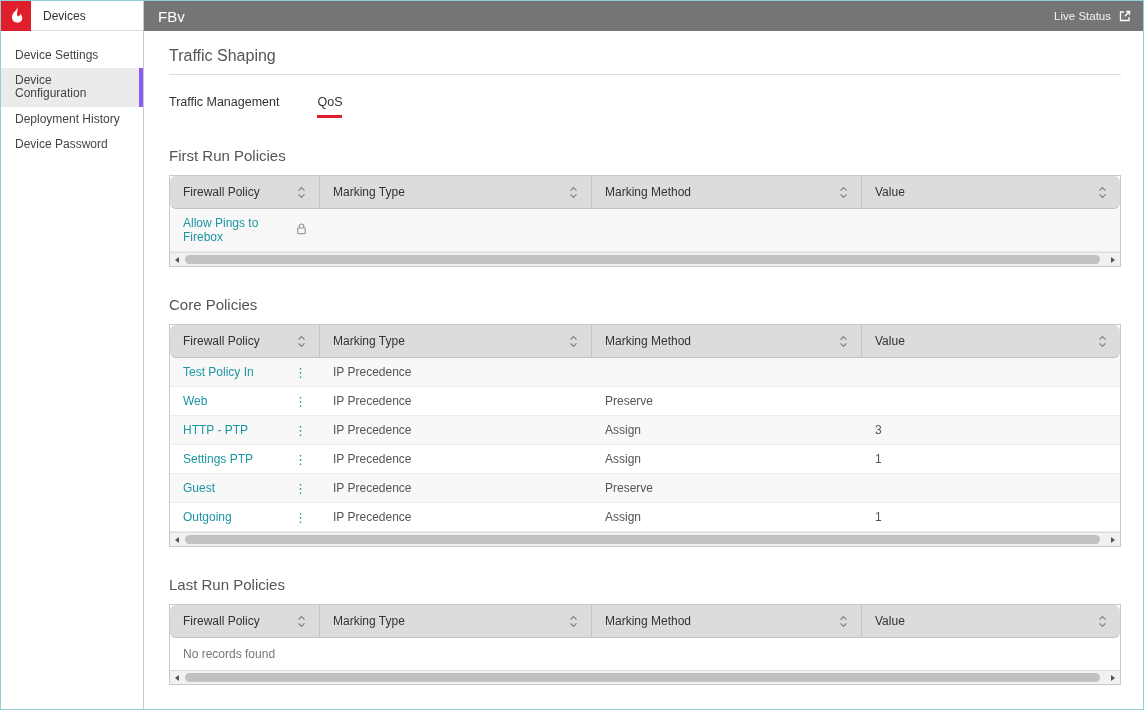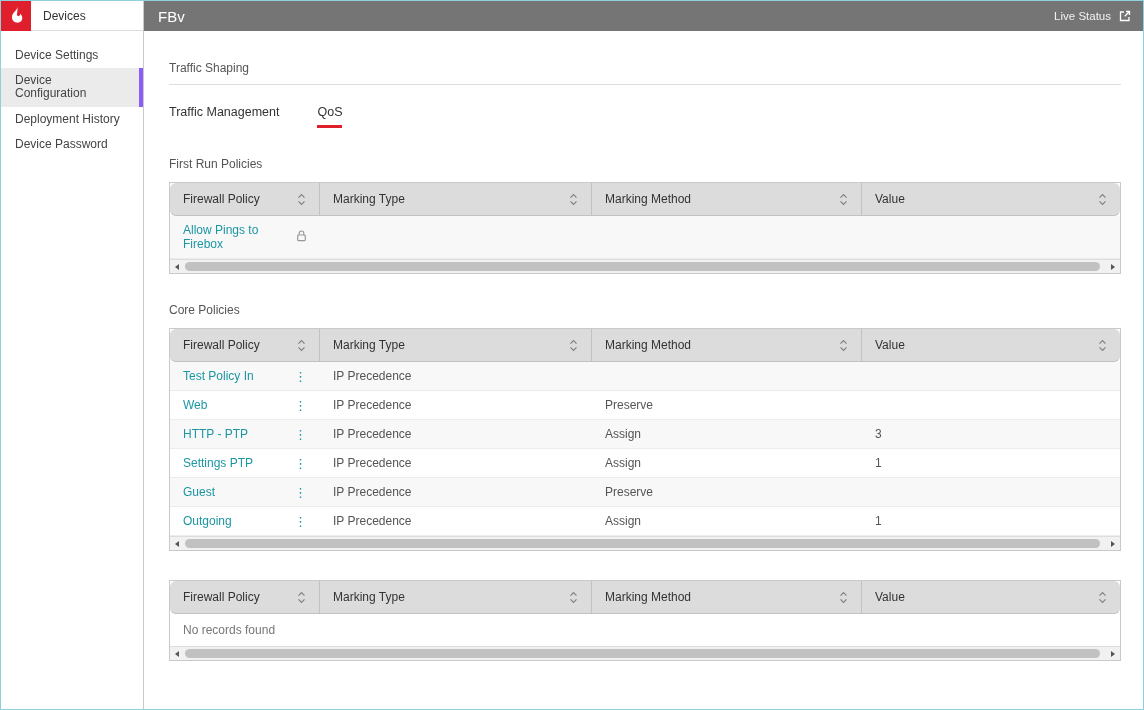--- a/index.html
+++ b/index.html
@@ -51,29 +51,29 @@
     display:flex; align-items:center; padding:0 14px;
     flex:none;
   }
   .topbar-title { font-size:15px; font-weight:400; }
   .live-status {
     margin-left:auto; display:flex; align-items:center; gap:7px;
     font-size:11.5px; color:#f2f2f2; cursor:pointer;
   }
   .content { padding:16px 25px 0 25px; flex:1; overflow:hidden; }
 
-  .page-title { font-size:12px; font-weight:400; color:#555; margin-top:14px; }
+  .page-title { font-size:16px; font-weight:400; color:#555; margin-top:0; }
   .title-divider { border:none; border-top:1px solid #ddd; margin-top:9px; }
 
   .tabs { display:flex; gap:38px; margin-top:20px; font-size:12.5px; color:#333; }
   .tab { padding-bottom:6px; cursor:pointer; }
   .tab.active { border-bottom:3px solid #e01f2d; }
 
   .section { margin-top:29px; }
-  .section-title { font-size:12px; font-weight:400; color:#555; margin-bottom:11px; }
+  .section-title { font-size:15px; font-weight:400; color:#555; margin-bottom:11px; }
 
   
   .table { border:1px solid #c9c9c9; width:952px; background:#fff; }
   .thead, .tr {
     display:grid;
     grid-template-columns:150px 272px 270px 1fr;
   }
   .thead { background:#dcdcdc; border-bottom:1px solid #c2c2c2;border-radius:6px; }
   .th {
     padding:9px 13px; font-size:12px; color:#333;
@@ -323,20 +323,21 @@
 
           <div class="hscroll">
             <span class="scroll-arrow left"></span>
             <div class="scroll-thumb"></div>
             <span class="scroll-arrow right"></span>
           </div>
         </div>
       </section>
 
       <section class="section">
+        <div class="section-title">Last Run Policies</div>
         <div class="table">
           <div class="thead">
             <div class="th">
               <span>Firewall Policy</span>
               <span class="sort">
                   <svg width="9" height="13" viewBox="0 0 9 13">
                     <path d="M1.5 4.7 L4.5 1.7 L7.5 4.7" fill="none" stroke="#808080" stroke-width="1.2"></path>
                     <path d="M1.5 8.3 L4.5 11.3 L7.5 8.3" fill="none" stroke="#808080" stroke-width="1.2"></path>
                   </svg>
                 </span>

